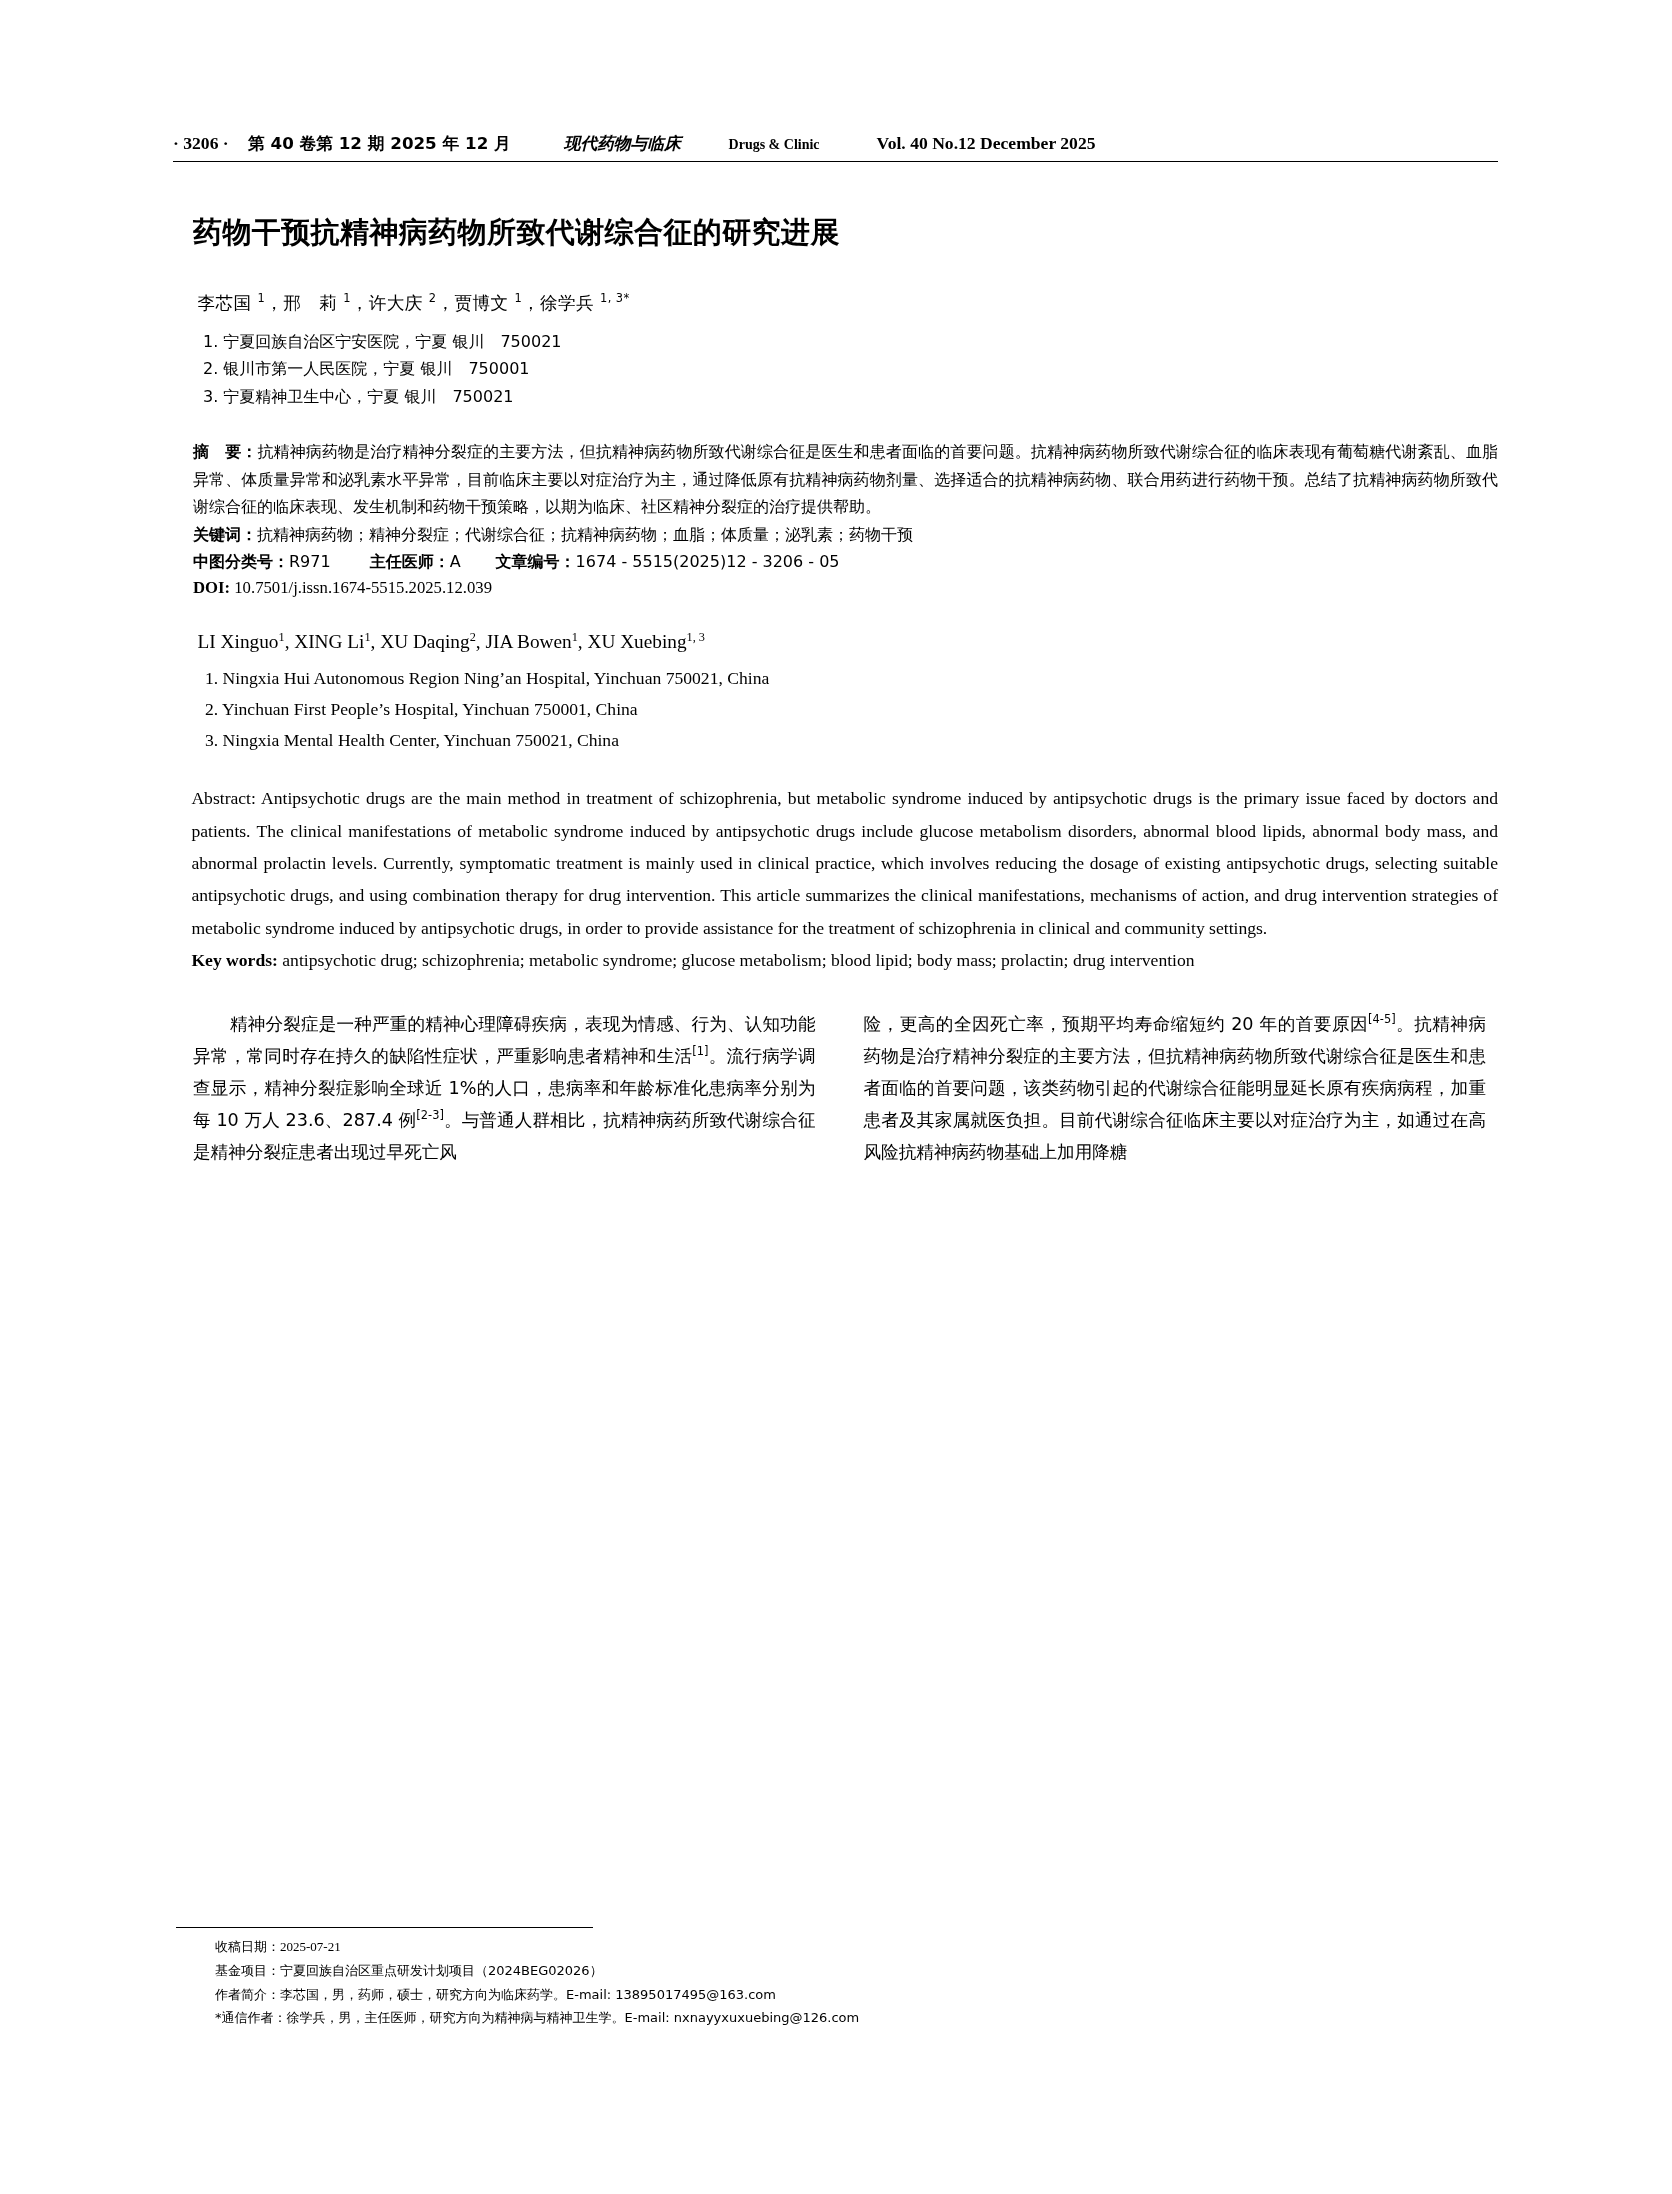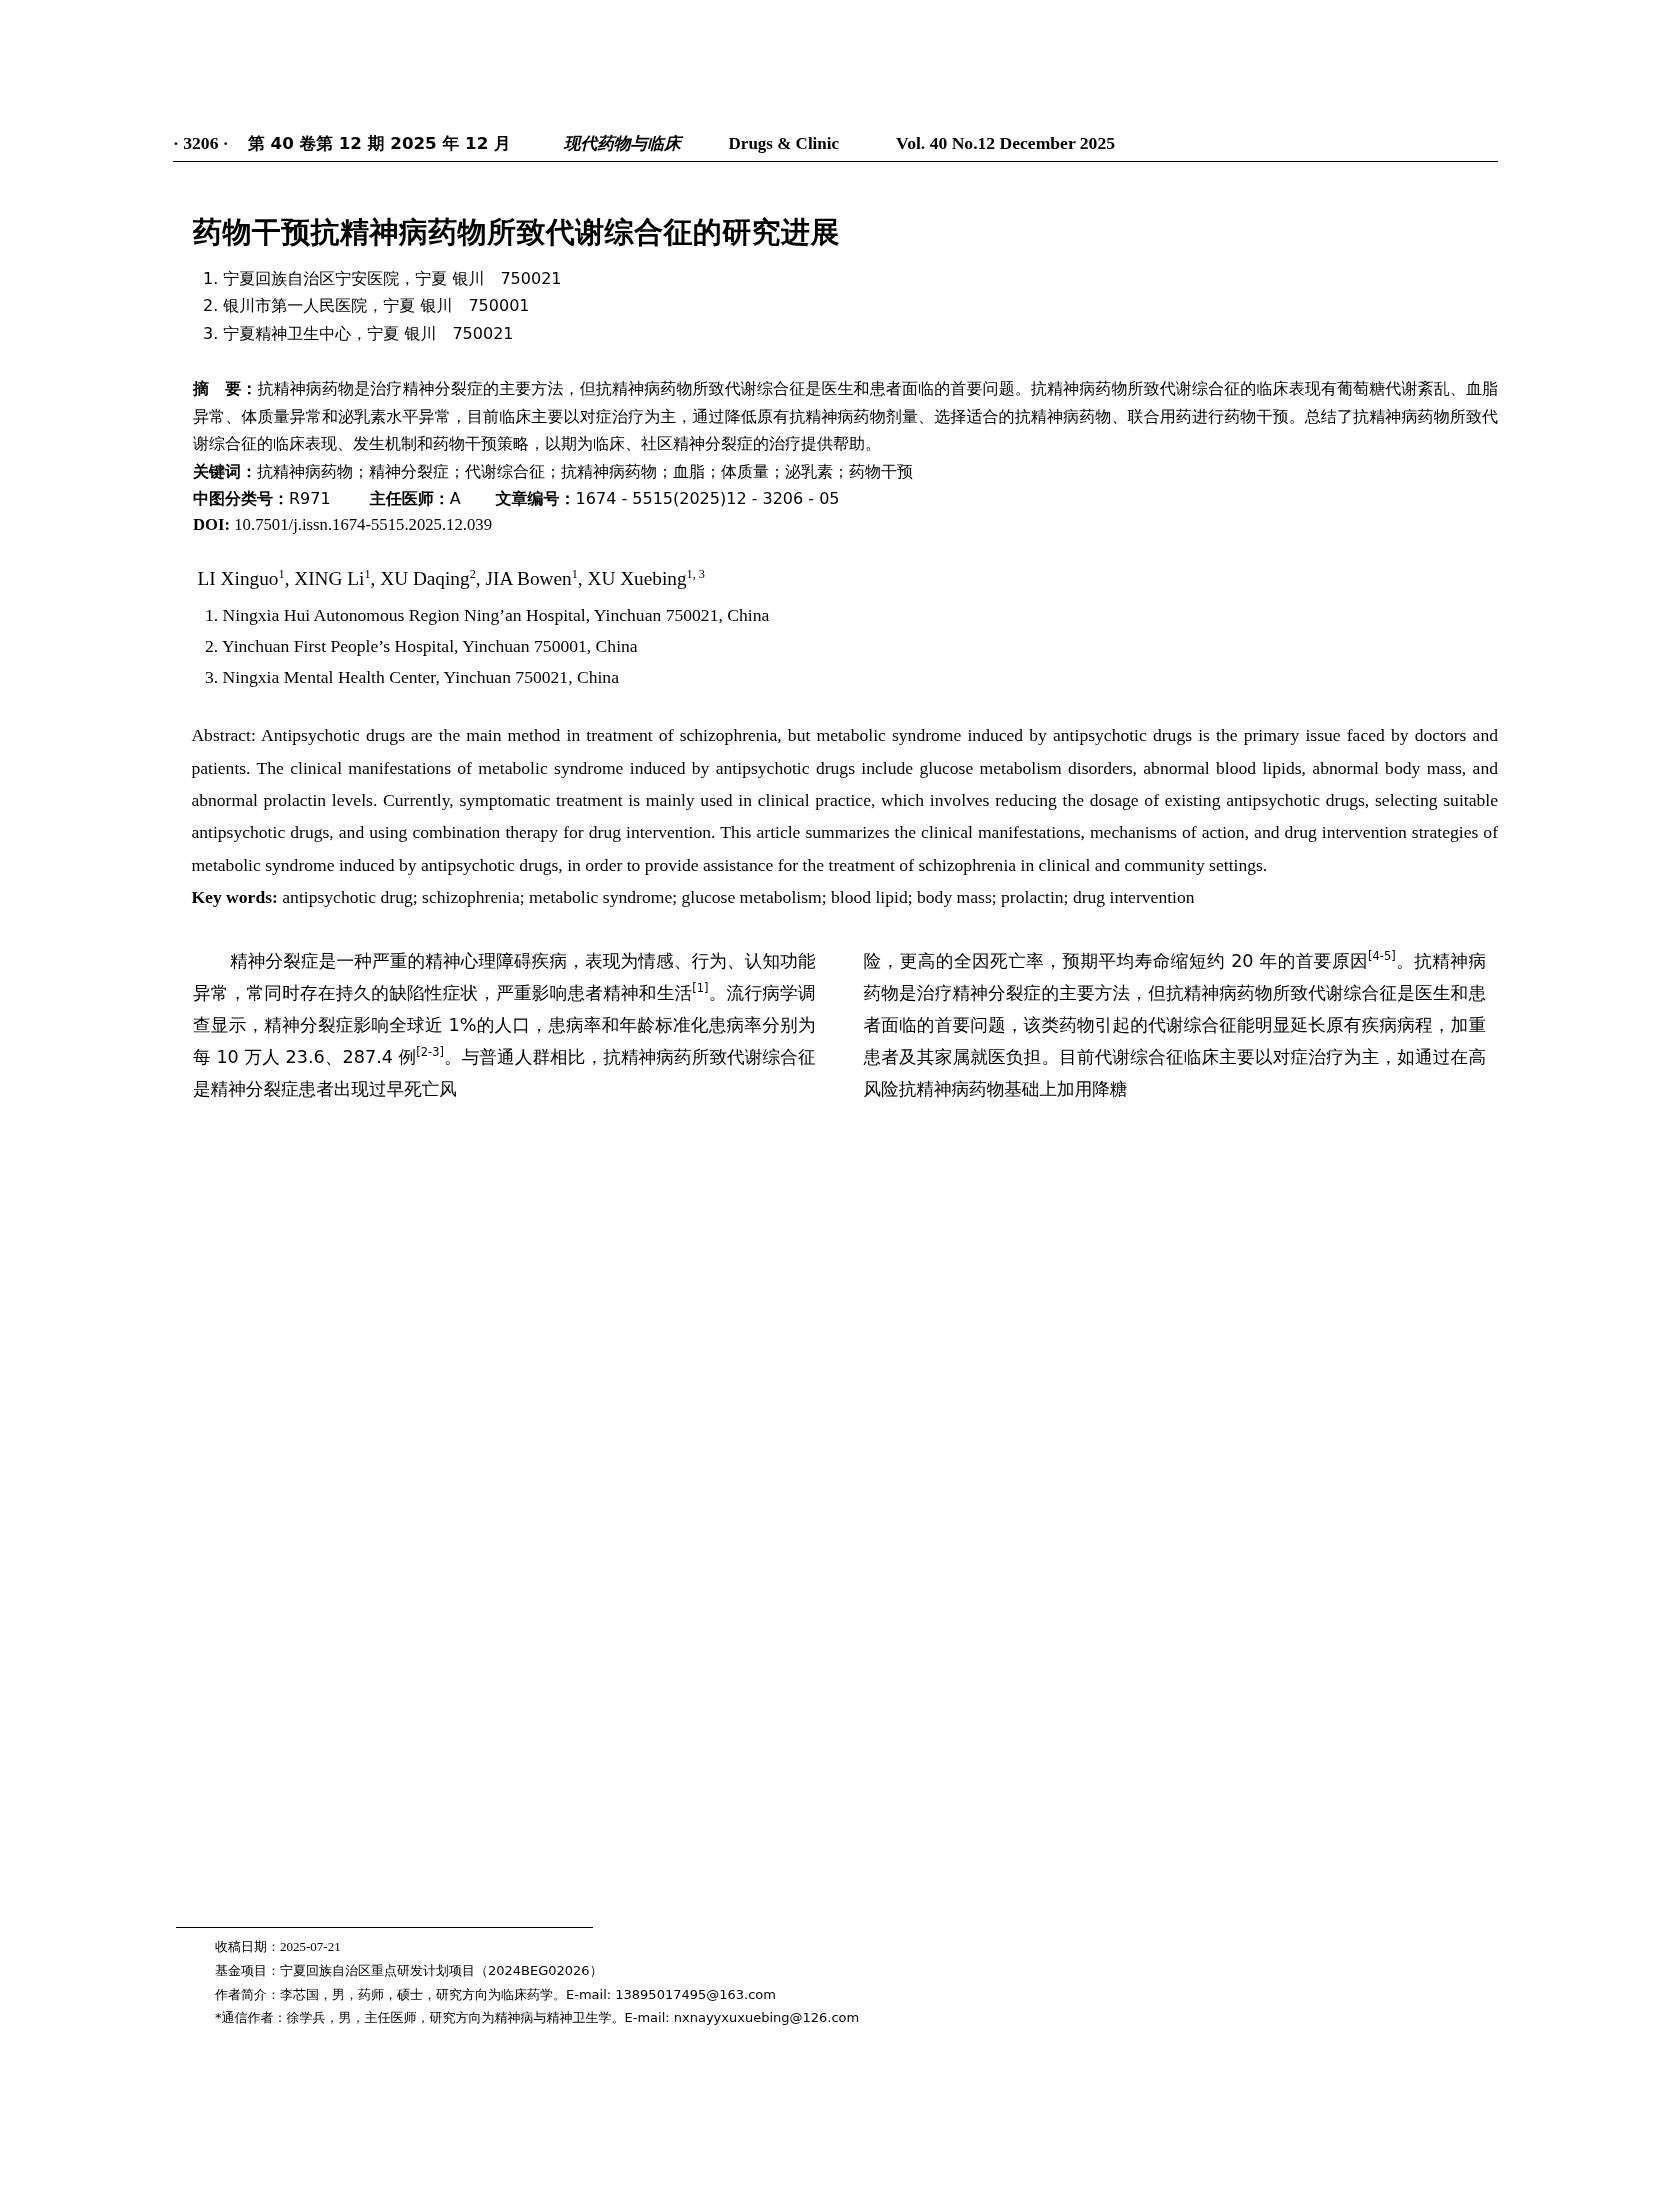--- a/index.html
+++ b/index.html
@@ -49,21 +49,21 @@
   .runhead .journal-cn {
     font-family: "DejaVu Serif", serif;
     font-weight: bold;
     font-size: 16.7px;
     font-style: italic;
     margin-left: 53px;
   }
   .runhead .journal-en {
     font-family: "Liberation Serif", serif;
     font-weight: bold;
-    font-size: 17px;
+    font-size: 14px;
     margin-left: 48px;
   }
   .runhead .vol-en {
     font-family: "Liberation Serif", serif;
     font-weight: bold;
     font-size: 17.6px;
     margin-left: 57px;
     text-align: right;
   }
   .rule {
@@ -225,20 +225,21 @@
       <span class="pg">· 3206 ·</span>
       <span class="vol-cn">第 40 卷第 12 期    2025 年 12 月</span>
       <span class="journal-cn">现代药物与临床</span>
       <span class="journal-en">Drugs &amp; Clinic</span>
       <span class="vol-en">Vol. 40 No.12 December 2025</span>
     </div>
     <div class="rule"></div>
 
     <div class="cn-title">药物干预抗精神病药物所致代谢综合征的研究进展</div>
 
+    <div class="cn-authors">李芯国 <sup>1</sup>，邢　莉 <sup>1</sup>，许大庆 <sup>2</sup>，贾博文 <sup>1</sup>，徐学兵 <sup>1, 3*</sup></div>
 
     <div class="aff-list">
       <div>1. 宁夏回族自治区宁安医院，宁夏 银川　750021</div>
       <div>2. 银川市第一人民医院，宁夏 银川　750001</div>
       <div>3. 宁夏精神卫生中心，宁夏 银川　750021</div>
     </div>
 
     <div class="cn-abs">
       <span class="lbl">摘　要：</span><span>抗精神病药物是治疗精神分裂症的主要方法，但抗精神病药物所致代谢综合征是医生和患者面临的首要问题。抗精神病药物所致代谢综合征的临床表现有葡萄糖代谢紊乱、血脂异常、体质量异常和泌乳素水平异常，目前临床主要以对症治疗为主，通过降低原有抗精神病药物剂量、选择适合的抗精神病药物、联合用药进行药物干预。总结了抗精神病药物所致代谢综合征的临床表现、发生机制和药物干预策略，以期为临床、社区精神分裂症的治疗提供帮助。</span>
     </div>

